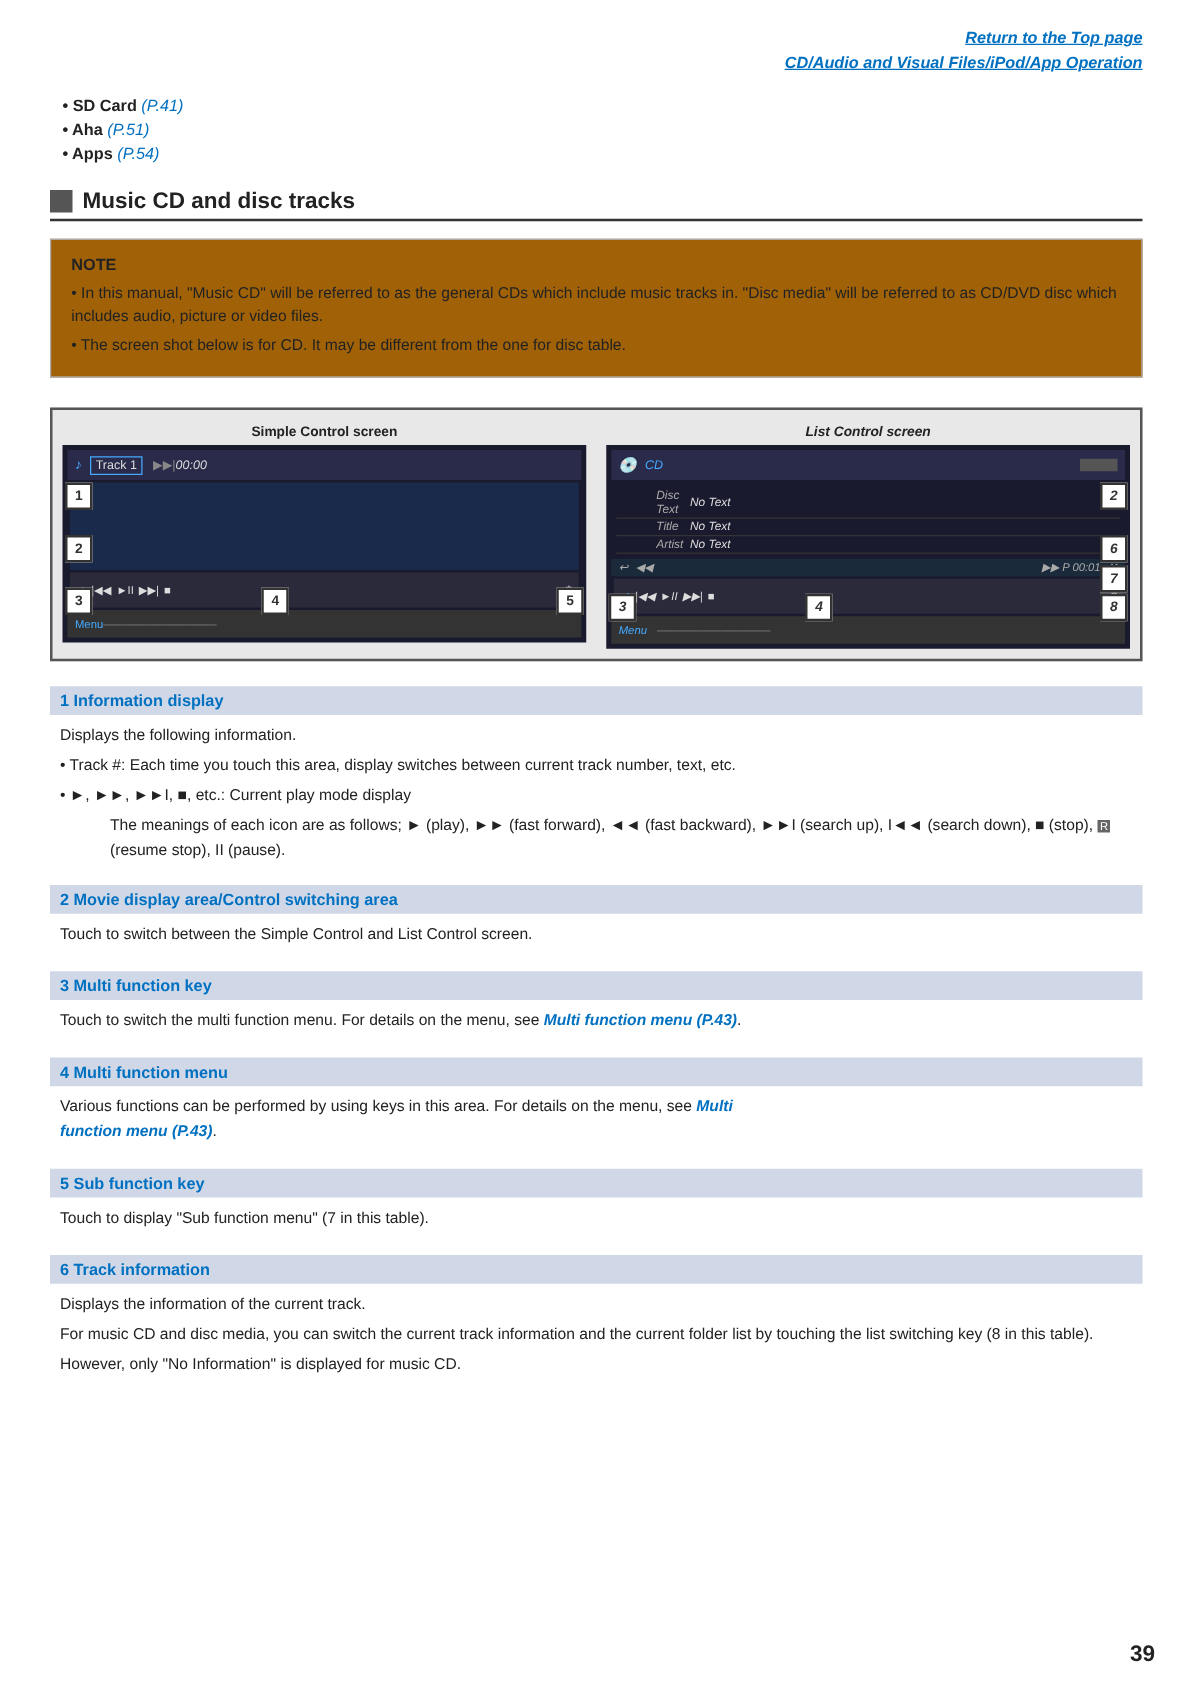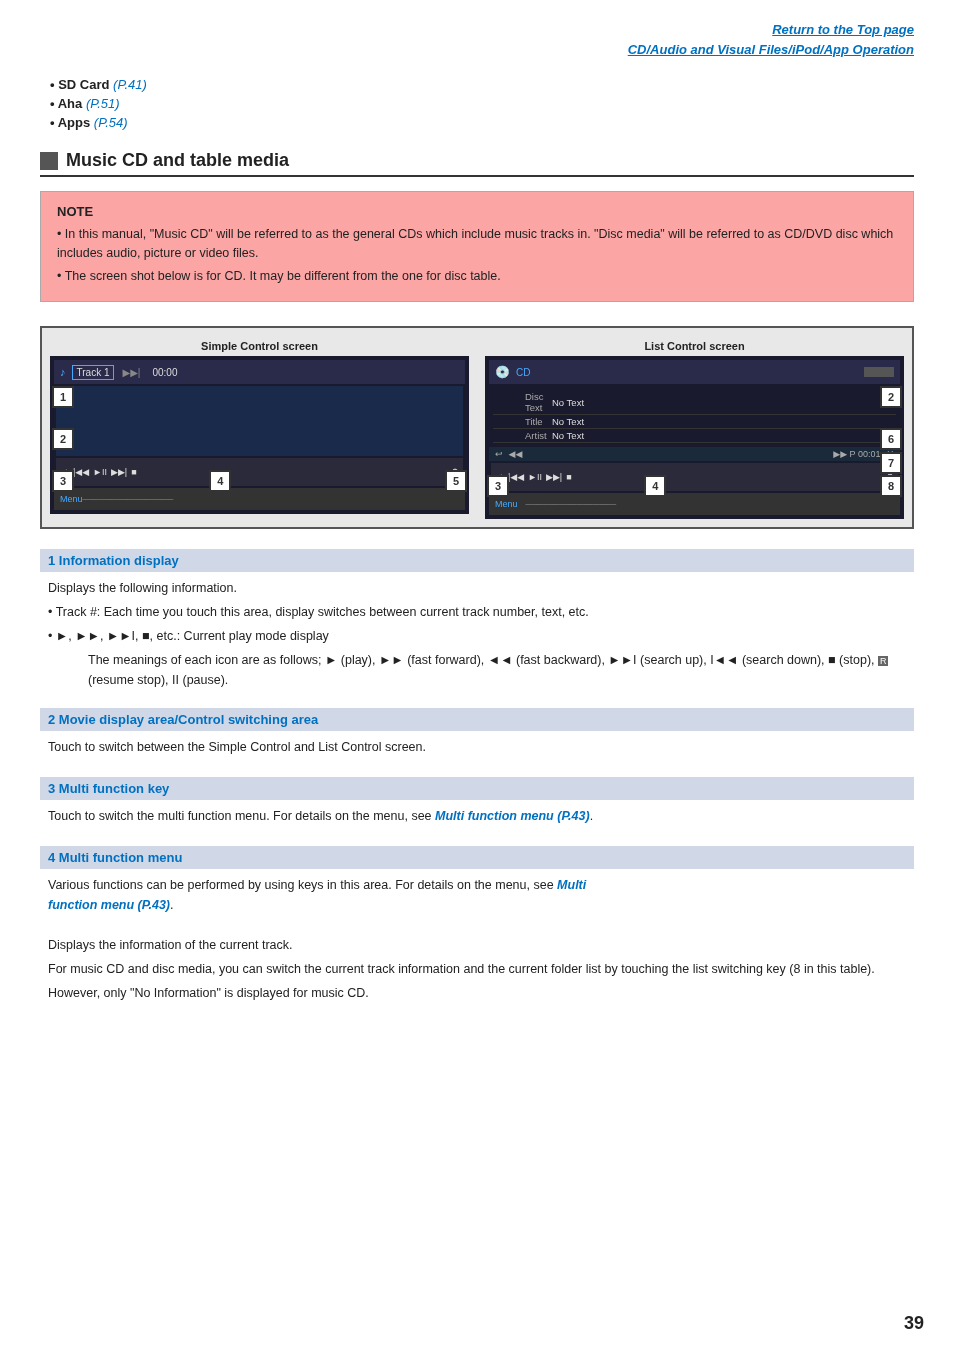--- a/index.html
+++ b/index.html
@@ -62,21 +62,21 @@
       height: 18px;
       background: #555;
       margin-right: 8px;
       display: inline-block;
       flex-shrink: 0;
     }
     .note-box {
       border: 1px solid #aaa;
       padding: 12px 16px;
       margin-bottom: 24px;
-      background: #fca5a5;
+      background: #a16207;
     }
     .note-box .note-title {
       font-weight: bold;
       font-size: 13px;
       margin-bottom: 6px;
     }
     .note-box p {
       font-size: 12.5px;
       margin-bottom: 4px;
       line-height: 1.5;
@@ -262,21 +262,21 @@
   <li>
     <strong>Aha</strong> <span class="page-link">(P.51)</span>
   </li>
   <li>
     <strong>Apps</strong> <span class="page-link">(P.54)</span>
   </li>
 </ul>
 
 <div class="section-heading">
   <span class="section-heading-icon"></span>
-  <span>Music CD and table media</span>
+  <span>Music CD and disc tracks</span>
 </div>
 
 <div class="note-box">
   <div class="note-title">NOTE</div>
   <p>In this manual, "Music CD" will be referred to as the general CDs which include music tracks in. "Disc media" will be referred to as CD/DVD disc which includes audio, picture or video files.</p>
   <p>The screen shot below is for CD. It may be different from the one for disc table.</p>
 </div>
 
 <div class="screens-container">
 
@@ -287,21 +287,21 @@
       <div class="badge badge-1">1</div>
       <div class="badge badge-2-left">2</div>
       <div class="badge badge-3">3</div>
       <div class="badge badge-4">4</div>
       <div class="badge badge-5">5</div>
 
       <div class="screen-top-bar">
         <span style="font-size:11px; margin-right:6px; color:#4af;">♪</span>
         <span style="border:1px solid #4af; padding:1px 4px; font-size:10px; color:#ddd; margin-right:8px;">Track 1</span>
         <span style="font-size:10px; color:#888;">▶▶|</span>
-        <span style="margin-left:12px; font-size:10px; color:#ddd;">00:00</span>
+        <span style="margin-left:0; font-size:10px; color:#ddd;font-style:italic;">00:00</span>
       </div>
 
       <div class="screen-main-area" style="height: 60px;">
         <span style="color:#333; font-size:18px;">　</span>
       </div>
 
       <div class="screen-controls">
         <span style="font-size:9px; color:#4af; margin-right:2px; cursor:pointer;">◀</span>
         <span style="font-size:9px; color:#ddd; cursor:pointer;">|◀◀</span>
         <span style="font-size:9px; color:#ddd; cursor:pointer;">►II</span>
@@ -310,21 +310,21 @@
         <span style="margin-left:auto; font-size:9px; color:#ddd; cursor:pointer;">⚙</span>
       </div>
 
       <div class="screen-menu-bar">
         <span style="font-size:9px; color:#4af; cursor:pointer;">Menu</span>
         <span style="font-size:8px; color:#888;">────────────────</span>
       </div>
     </div>
   </div>
 
-  <div style="flex:1; position:relative;">
+  <div style="flex:1; position:relative;font-style:italic;">
     <div class="screen-label">List Control screen</div>
     <div class="screen-inner">
 
       <div class="badge badge-2-right">2</div>
       <div class="badge badge-6">6</div>
       <div class="badge badge-7">7</div>
       <div class="badge badge-3">3</div>
       <div class="badge badge-4">4</div>
       <div class="badge badge-8">8</div>
 
@@ -409,22 +409,33 @@
 
   <div class="def-section">
     <div class="def-title">
       <span>4  </span><span>Multi function menu</span>
     </div>
     <div class="def-body">
       <p>Various functions can be performed by using keys in this area. For details on the menu, see <span class="link-text">Multi<br>function menu (P.43)</span>.</p>
     </div>
   </div>
 
-
-  <div class="def-section">
+  <div class="def-section">
+    <div class="def-title">
+      <span>5  </span><span>Sub function key</span>
+    </div>
+    <div class="def-body">
+      <p>Touch to display "Sub function menu" (7 in this table).</p>
+    </div>
+  </div>
+
+  <div class="def-section">
+    <div class="def-title">
+      <span>6  </span><span>Track information</span>
+    </div>
     <div class="def-body">
       <p>Displays the information of the current track.</p>
       <p>For music CD and disc media, you can switch the current track information and the current folder list by touching the list switching key (8 in this table).</p>
       <p>However, only "No Information" is displayed for music CD.</p>
     </div>
   </div>
 
 </div>
 
 <div class="page-number">39</div>

